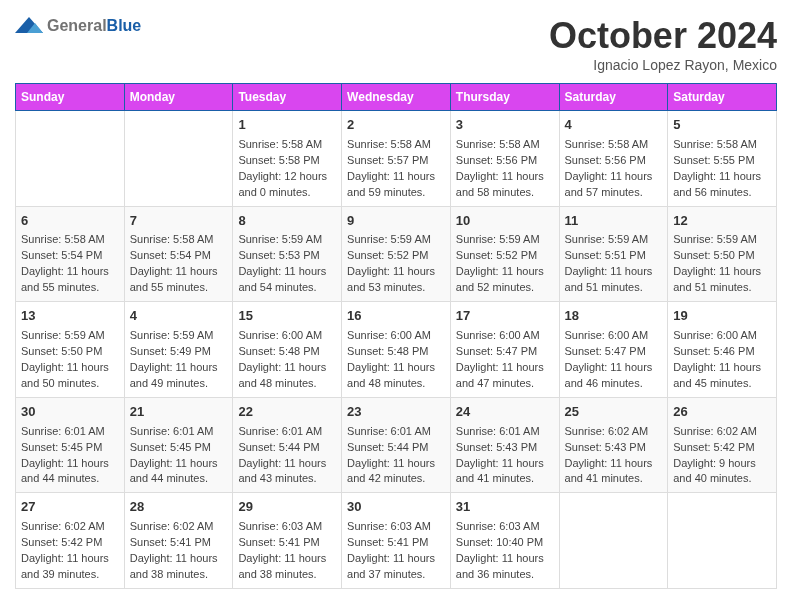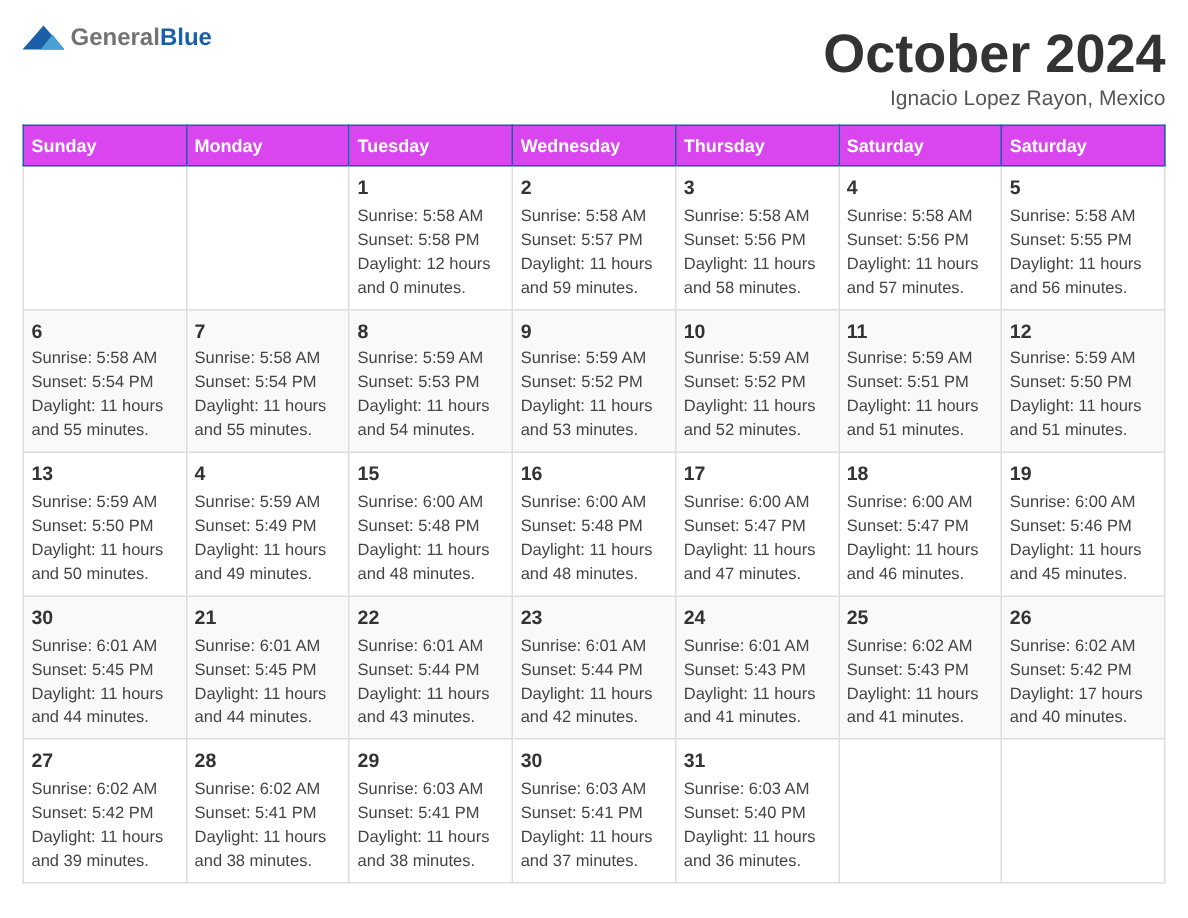--- a/index.html
+++ b/index.html
@@ -324,21 +324,21 @@
             <div>Sunrise: 6:02 AM</div>
             <div>Sunset: 5:43 PM</div>
             <div>Daylight: 11 hours and 41 minutes.</div>
           </div>
         </td>
         <td>
           <span class="day-number">26</span>
           <div class="cell-content">
             <div>Sunrise: 6:02 AM</div>
             <div>Sunset: 5:42 PM</div>
-            <div>Daylight: 17 hours and 40 minutes.</div>
+            <div>Daylight: 9 hours and 40 minutes.</div>
           </div>
         </td>
       </tr>
       <tr>
         <td>
           <span class="day-number">27</span>
           <div class="cell-content">
             <div>Sunrise: 6:02 AM</div>
             <div>Sunset: 5:42 PM</div>
             <div>Daylight: 11 hours and 39 minutes.</div>
@@ -365,21 +365,21 @@
           <div class="cell-content">
             <div>Sunrise: 6:03 AM</div>
             <div>Sunset: 5:41 PM</div>
             <div>Daylight: 11 hours and 37 minutes.</div>
           </div>
         </td>
         <td>
           <span class="day-number">31</span>
           <div class="cell-content">
             <div>Sunrise: 6:03 AM</div>
-            <div>Sunset: 5:40 PM</div>
+            <div>Sunset: 10:40 PM</div>
             <div>Daylight: 11 hours and 36 minutes.</div>
           </div>
         </td>
         <td class="empty-cell"></td>
         <td class="empty-cell"></td>
       </tr>
     </tbody>
 </table>
 
 </body></html>

